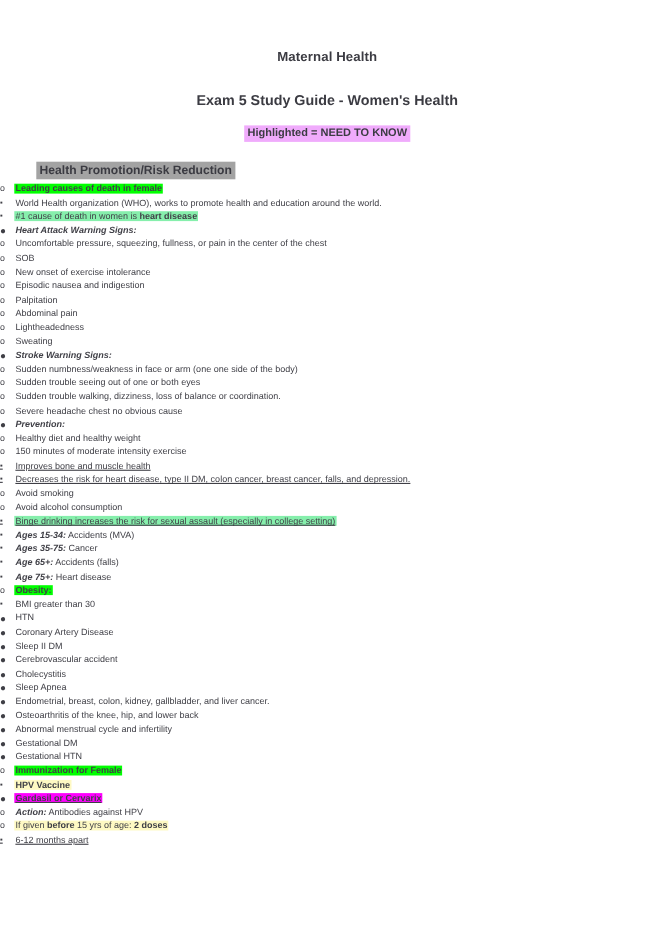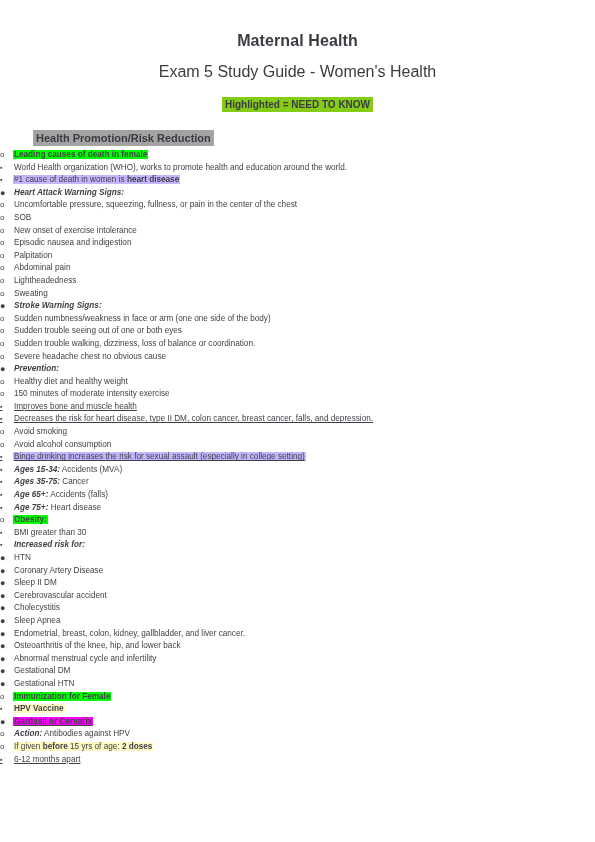--- a/index.html
+++ b/index.html
@@ -18,46 +18,46 @@
     margin: 0 auto;
     background: #ffffff;
     overflow: hidden;
     box-sizing: border-box;
     padding: 0;
   }
 
   
   .doc-title {
     text-align: center;
-    font-size: 16px;
+    font-size: 12px;
     font-weight: bold;
     color: #3b3b42;
-    margin: 0;
+    margin: 12px;
     padding-top: 32px;
     letter-spacing: .1px;
   }
   .doc-subtitle {
     text-align: center;
-    font-size: 16px;
-    font-weight: normal;
+    font-size: 13px;
+    font-weight: bold;
     color: #3b3b42;
     margin: 0;
     padding-top: 13px;
   }
   .doc-callout-row {
     text-align: center;
     margin: 0;
     padding-top: 13px;
   }
   .doc-callout {
     display: inline-block;
     font-size: 10px;
     font-weight: bold;
     color: #3b3b42;
-    background: #84cc16;
+    background: #f0abfc;
     padding: 1px 3px 1px 3px;
     line-height: 13px;
   }
 
   .section-head-row {
     margin: 0;
     padding-top: 16px;
     padding-left: 33px;
   }
   .section-head {
@@ -107,21 +107,21 @@
 
   
   .lv1 { padding-left: 62px; }
   .lv2 { padding-left: 92px; }
   .lv3 { padding-left: 122px; }
   .lv4 { padding-left: 152px; }
   .lv5 { padding-left: 182px; text-decoration: underline; }
 
   
   .hl-green  { background: #00ff00; }
-  .hl-yellow { background: #c4b5fd; }
+  .hl-yellow { background: #86efac; }
   .hl-magenta{ background: #ff00ff; }
   .hl-gray   { background: #fef9c3; }
 
   .b { font-weight: bold; }
   .bi { font-weight: bold; font-style: italic; }
   .u { text-decoration: underline; }
 
   .spacer-2 { height: 3px; }
 </style>
 </head>
@@ -261,24 +261,20 @@
         <span class="txt"><span class="hl-seg"><span class="bi">Age 75+:</span><span> Heart disease</span></span></span>
       </div>
       <div class="row lv1">
         <span class="bullet hollow">o</span>
         <span class="txt"><span class="hl-seg hl-green"><span class="b">Obesity:</span></span></span>
       </div>
       <div class="row lv2">
         <span class="bullet sq">▪</span>
         <span class="txt"><span class="hl-seg"><span>BMI greater than 30</span></span></span>
       </div>
-      <div class="row lv2">
-        <span class="bullet sq">▪</span>
-        <span class="txt"><span class="hl-seg"><span class="bi">Increased risk for:</span></span></span>
-      </div>
       <div class="row lv3">
         <span class="bullet dot">●</span>
         <span class="txt"><span class="hl-seg"><span>HTN</span></span></span>
       </div>
       <div class="row lv3">
         <span class="bullet dot">●</span>
         <span class="txt"><span class="hl-seg"><span>Coronary Artery Disease</span></span></span>
       </div>
       <div class="row lv3">
         <span class="bullet dot">●</span>

